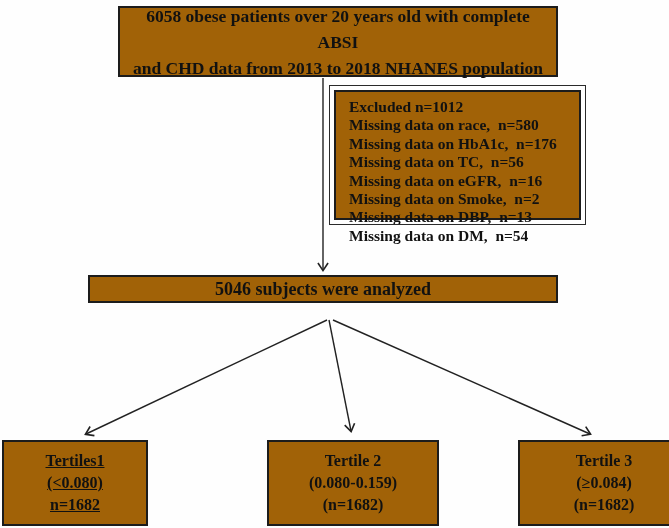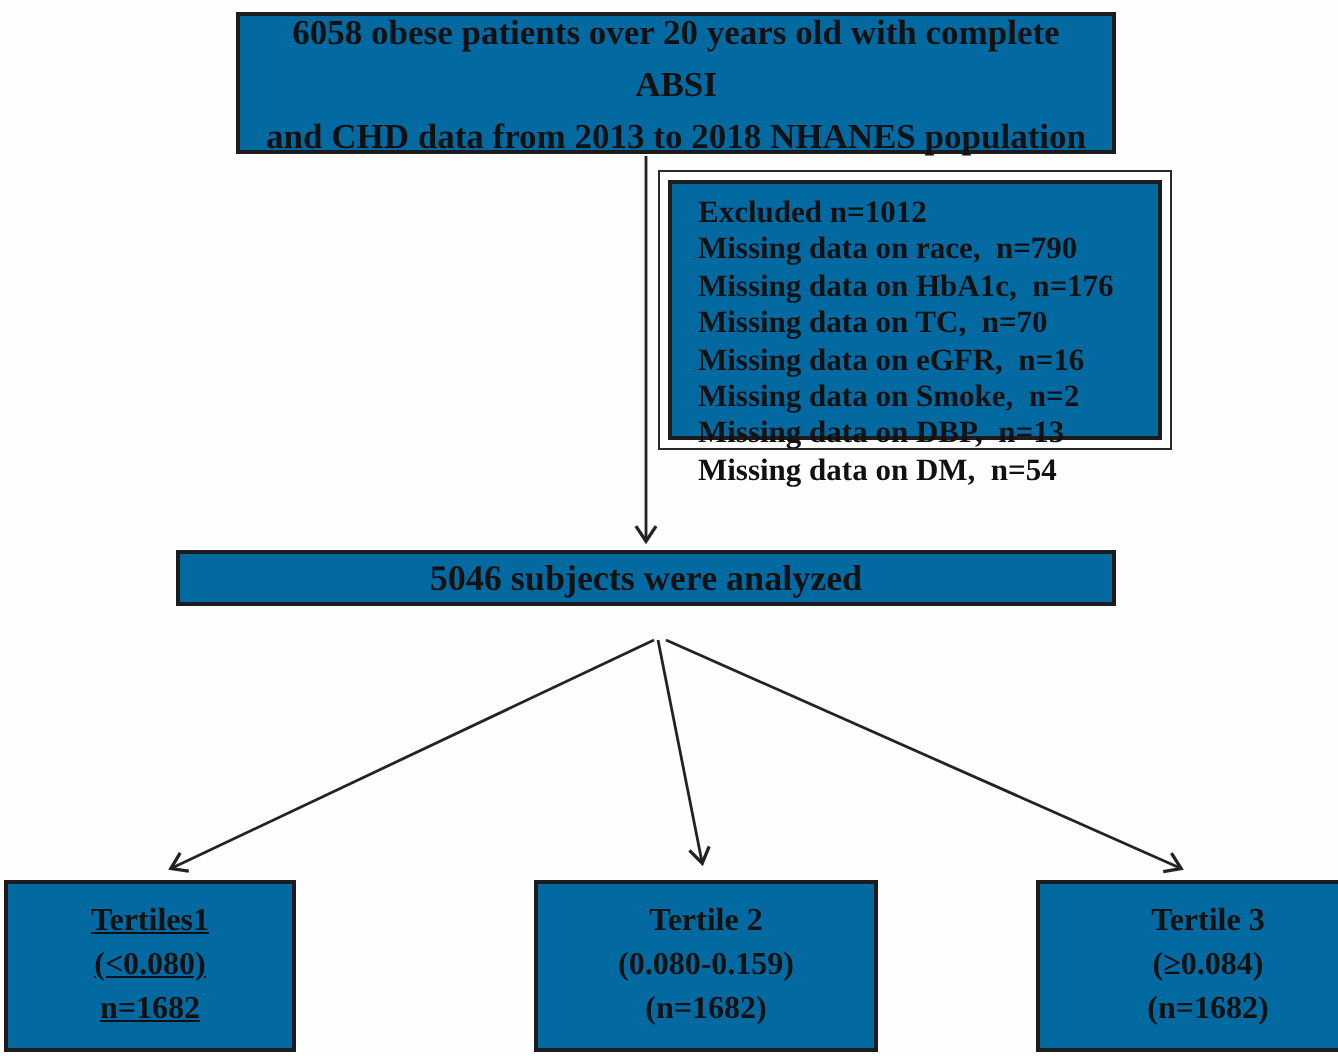--- a/index.html
+++ b/index.html
@@ -7,21 +7,21 @@
     position:relative;
     width:669px;height:528px;
     background:#fefefe;
     font-family:"Liberation Serif","DejaVu Serif",serif;
     font-weight:bold;
     color:#111;
     overflow:hidden;
   }
   .box{
     position:absolute;
-    background:#0369a1;
+    background:#a16207;
     border:2px solid #1c1c1c;
     box-sizing:border-box;
     display:flex;
     flex-direction:column;
     align-items:center;
     justify-content:center;
     text-align:center;
   }
   #population-box{
     left:118px;top:6px;width:440px;height:71px;
@@ -74,23 +74,23 @@
     <line x1="333" y1="320" x2="590" y2="434" marker-end="url(#vhead)"></line>
   </svg>
 
   <div id="population-box" class="box">
     <div>6058 obese patients over 20 years old with complete ABSI</div>
     <div>and CHD data from 2013 to 2018 NHANES population</div>
   </div>
 
   <div id="exclusion-box" class="box">
     <div class="excl-line">Excluded n=1012</div>
-    <div class="excl-line">Missing data on race,  n=790</div>
+    <div class="excl-line">Missing data on race,  n=580</div>
     <div class="excl-line">Missing data on HbA1c,  n=176</div>
-    <div class="excl-line">Missing data on TC,  n=70</div>
+    <div class="excl-line">Missing data on TC,  n=56</div>
     <div class="excl-line">Missing data on eGFR,  n=16</div>
     <div class="excl-line">Missing data on Smoke,  n=2</div>
     <div class="excl-line">Missing data on DBP,  n=13</div>
     <div class="excl-line">Missing data on DM,  n=54</div>
   </div>
 
   <div id="analyzed-box" class="box">
     <div>5046 subjects were analyzed</div>
   </div>
 

